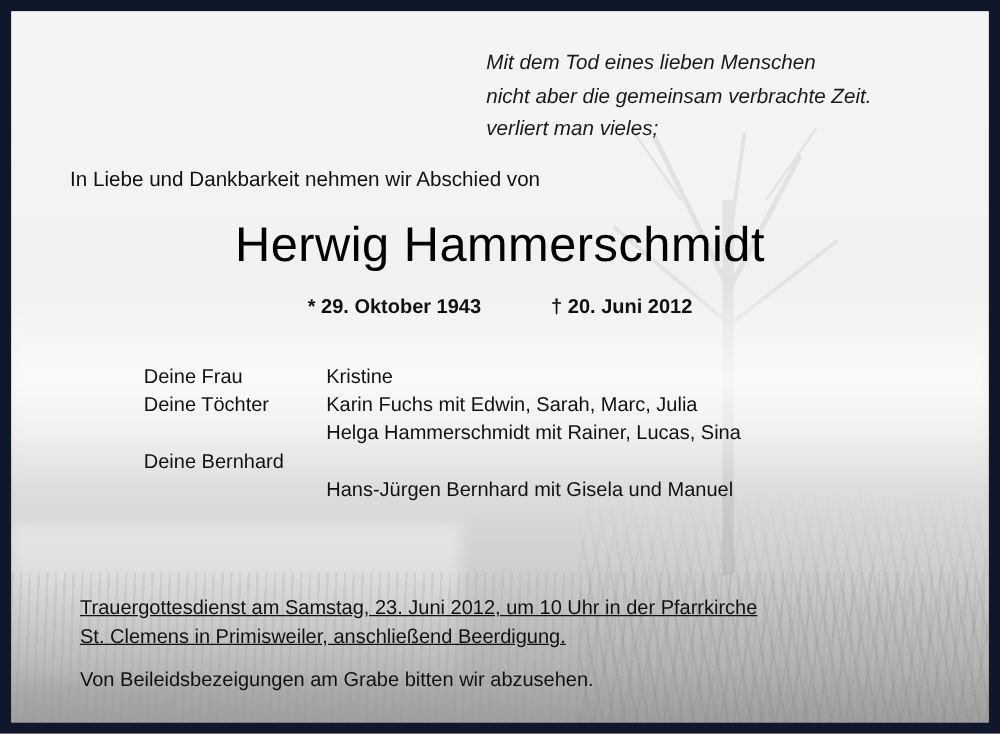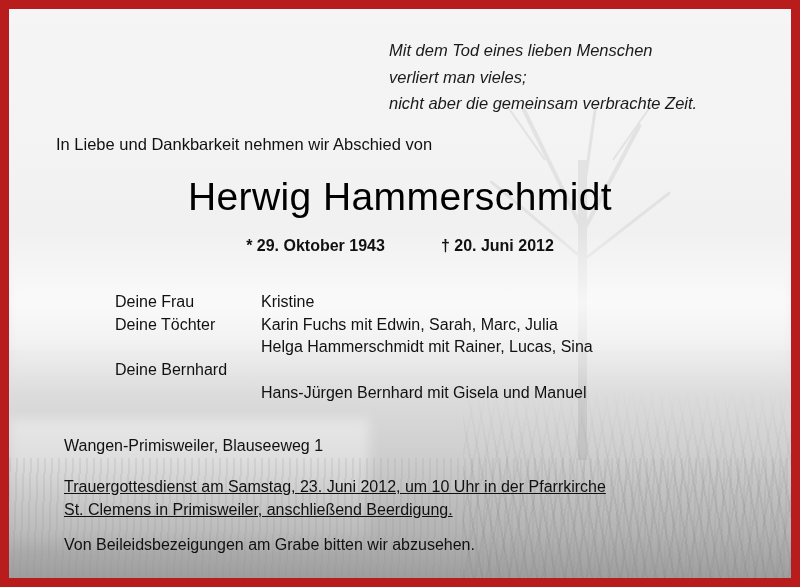--- a/index.html
+++ b/index.html
@@ -11,21 +11,21 @@
     width: 800px;
     height: 587px;
     overflow: hidden;
     font-family: "Liberation Sans", sans-serif;
   }
   #notice {
     position: relative;
     width: 800px;
     height: 587px;
     box-sizing: border-box;
-    border: 9px solid #b91c1c;
+    border: 9px solid #0f172a;
     overflow: hidden;
     background: #f9a8d4;
   }
   
   .bg {
     position: absolute;
     inset: 0;
     z-index: 0;
     overflow: hidden;
   }
@@ -223,22 +223,22 @@
     <div class="bg-haze"></div>
     <div class="grass"></div>
     <div class="reeds"></div>
     <div class="veil"></div>
   </div>
 
   <div class="content">
 
     <div class="motto">
       <div>Mit dem Tod eines lieben Menschen</div>
+      <div>nicht aber die gemeinsam verbrachte Zeit.</div>
       <div>verliert man vieles;</div>
-      <div>nicht aber die gemeinsam verbrachte Zeit.</div>
     </div>
 
     <div class="intro">In Liebe und Dankbarkeit nehmen wir Abschied von</div>
 
     <div class="name">Herwig Hammerschmidt</div>
 
     <div class="dates">
       <span class="birth">* 29. Oktober 1943</span><span class="death">† 20. Juni 2012</span>
     </div>
 
@@ -257,21 +257,20 @@
       </div>
       <div class="famrow">
         <span class="lbl">Deine Bernhard</span>
       </div>
       <div class="famrow cont">
         <span class="lbl">&nbsp;</span>
         <span class="val">Hans-Jürgen Bernhard mit Gisela und Manuel</span>
       </div>
     </div>
 
-    <div class="address">Wangen-Primisweiler, Blauseeweg 1</div>
 
     <div class="service">
       <div>Trauergottesdienst am Samstag, 23. Juni 2012, um 10 Uhr in der Pfarrkirche</div>
       <div>St. Clemens in Primisweiler, anschließend Beerdigung.</div>
     </div>
 
     <div class="closing">Von Beileidsbezeigungen am Grabe bitten wir abzusehen.</div>
 
   </div>
 </div>

